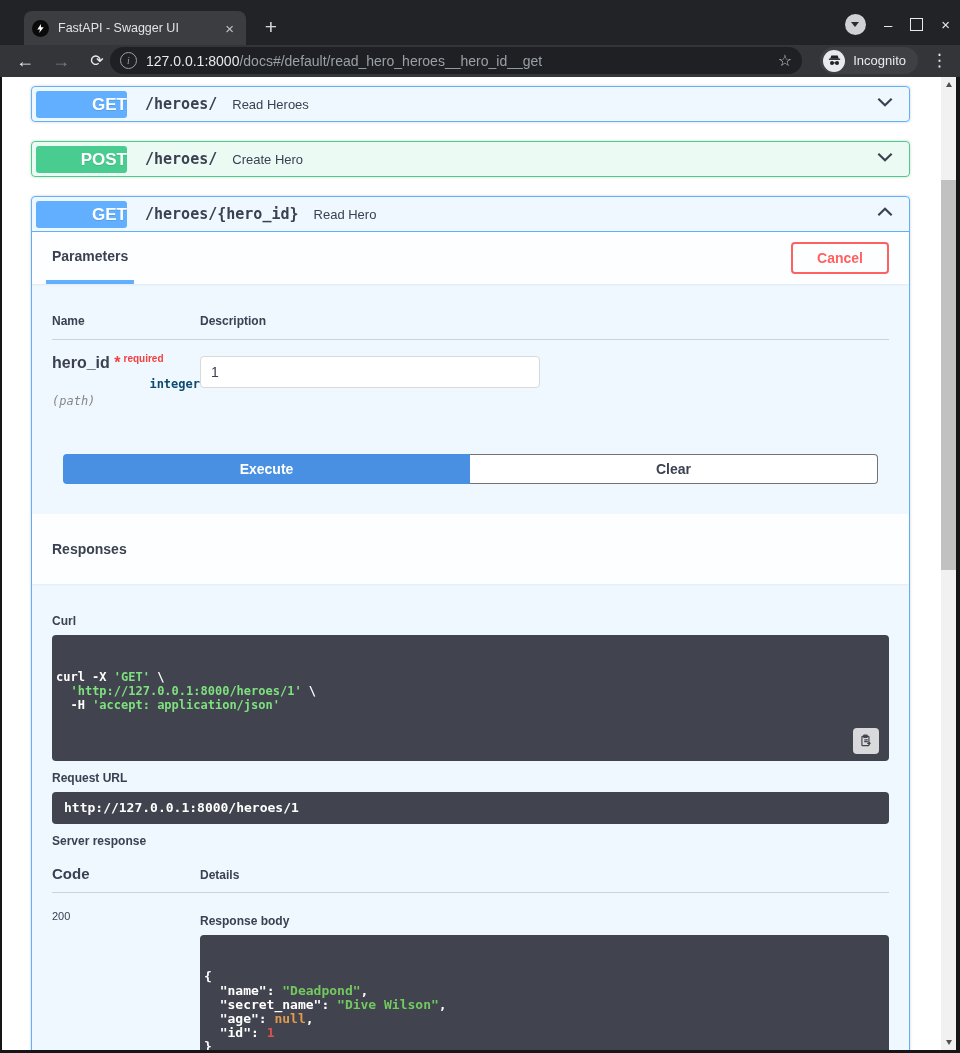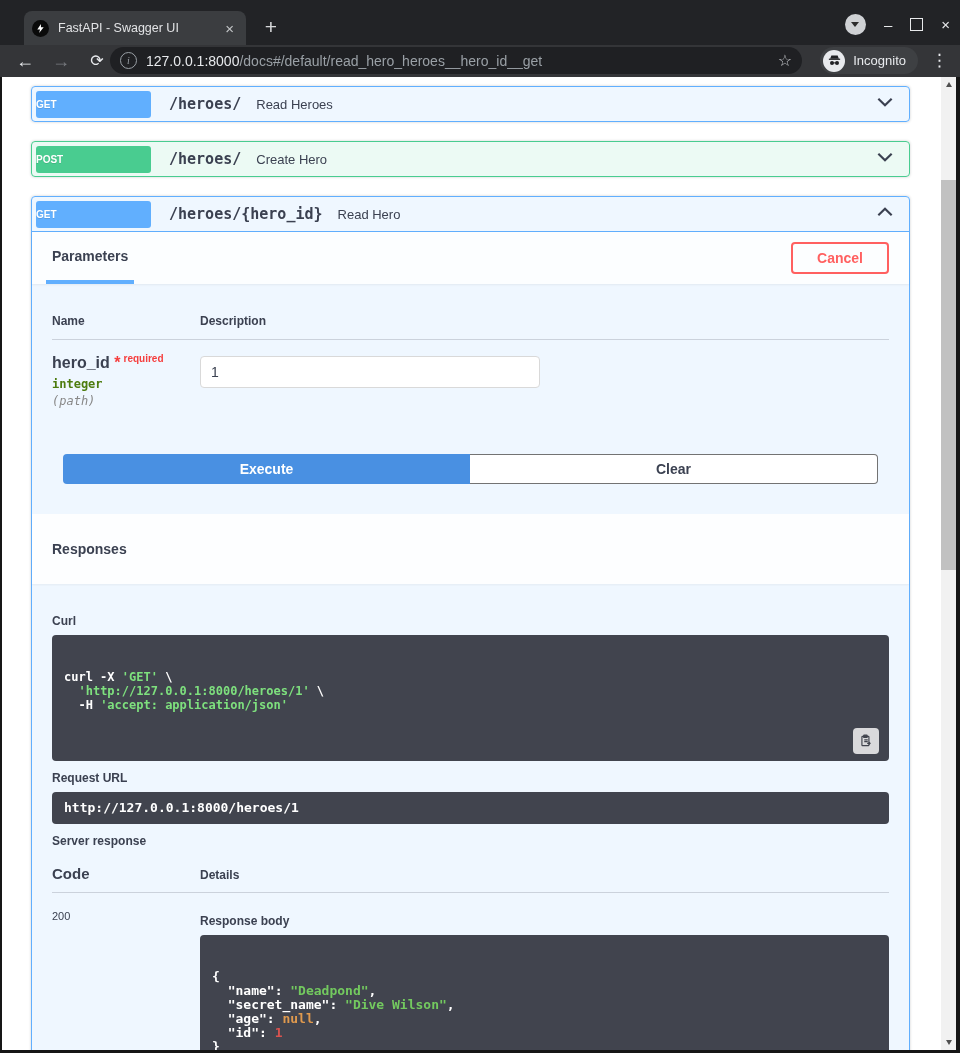--- a/index.html
+++ b/index.html
@@ -38,51 +38,51 @@
 
   
   .content{position:absolute;top:77px;left:2px;right:4px;bottom:3px;background:#ffffff;overflow:hidden;}
   .page{margin:9px 46px 0 29px;}
 
   .opblock{border:1px solid;border-radius:4px;box-shadow:0 0 3px rgba(0,0,0,.19);margin-bottom:19px;}
   .opblock.blue{border-color:#61affe;background:rgba(97,175,254,.10);}
   .opblock.green{border-color:#49cc90;background:rgba(73,204,144,.10);}
   .opblock-summary{height:34px;display:flex;align-items:center;padding:0 14px 0 4px;}
   .opblock.expanded .opblock-summary{border-bottom:1px solid #61affe;}
-  .method-badge{width:115px;height:27px;border-radius:3px;color:#fff;font-weight:bold;font-size:10px;text-align:left;line-height:27px;flex:none;text-shadow:0 1px 0 rgba(0,0,0,.1);}
+  .method-badge{width:91px;height:27px;border-radius:3px;color:#fff;font-weight:bold;font-size:17px;text-align:right;line-height:27px;flex:none;text-shadow:0 1px 0 rgba(0,0,0,.1);}
   .method-badge.get{background:#61affe;}
   .method-badge.post{background:#49cc90;}
   .op-path{font-family:"DejaVu Sans Mono",monospace;font-weight:bold;font-size:15px;color:#3b4151;margin-left:18px;}
   .op-summary-text{font-size:13px;color:#3b4151;margin-left:15px;flex:1;}
   .chev{flex:none;}
 
   .section-band{background:rgba(255,255,255,.82);display:flex;align-items:center;justify-content:space-between;height:52px;padding:0 20px 0 14px;box-shadow:0 1px 2px rgba(0,0,0,.06);}
   .param-tab{height:100%;display:flex;align-items:center;padding:0 6px;border-bottom:4px solid #61affe;box-sizing:border-box;font-weight:bold;font-size:14px;color:#3b4151;}
   .cancel-btn{border:2px solid #ff6060;color:#ff6060;background:transparent;border-radius:4px;font-weight:bold;font-size:14px;padding:6px 24px;font-family:"Liberation Sans",sans-serif;}
 
   .params-area{padding:30px 20px 46px 20px;}
   .tbl-head{display:flex;font-size:12px;font-weight:bold;color:#3b4151;padding-bottom:11px;border-bottom:1px solid rgba(59,65,81,.2);}
   .col-left{width:148px;flex:none;}
   .param-row{display:flex;padding-top:13px;}
   .param-name{font-size:16px;font-weight:bold;color:#3b4151;}
   .req-star{color:#f53e3e;font-weight:bold;}
   .req-label{color:#f53e3e;font-size:10px;vertical-align:super;margin-left:3px;}
-  .param-type{font-family:"DejaVu Sans Mono",monospace;font-weight:bold;font-size:12px;color:#4d7c0f;margin-top:5px;}
+  .param-type{font-family:"DejaVu Sans Mono",monospace;font-weight:bold;font-size:12px;color:#0c4a6e;margin-top:5px;text-align:right;}
   .param-loc{font-family:"DejaVu Sans Mono",monospace;font-style:italic;font-size:12px;color:#888;margin-top:3px;}
   .param-input{width:340px;height:32px;border:1px solid #d9d9d9;border-radius:4px;padding:0 10px;font-size:14px;color:#3b4151;box-sizing:border-box;background:#fff;font-family:"Liberation Sans",sans-serif;margin-top:3px;}
 
   .exec-row{display:flex;margin:0 31px;height:30px;}
   .execute-btn{flex:1;background:#4990e2;color:#fff;font-weight:bold;font-size:14px;border:none;border-radius:4px 0 0 4px;font-family:"Liberation Sans",sans-serif;}
   .clear-btn{flex:1;background:#fff;color:#3b4151;font-weight:bold;font-size:14px;border:1px solid #737373;border-left:none;border-radius:0 4px 4px 0;font-family:"Liberation Sans",sans-serif;}
 
   .responses-band{margin-top:30px;background:rgba(255,255,255,.86);height:48px;display:flex;align-items:center;padding:11px 20px;box-shadow:0 1px 2px rgba(0,0,0,.05);}
   .responses-title{font-size:14px;font-weight:bold;color:#3b4151;}
   .responses-inner{padding:30px 20px 40px 20px;}
   .mini-label{font-size:12px;font-weight:bold;color:#3b4151;}
-  .codeblock{background:#41444e;border-radius:4px;color:#fff;font-family:"DejaVu Sans Mono",monospace;font-weight:bold;font-size:12px;line-height:14px;padding:7px 12px;margin-top:7px;position:relative;white-space:pre;}
+  .codeblock{background:#41444e;border-radius:4px;color:#fff;font-family:"DejaVu Sans Mono",monospace;font-weight:bold;font-size:12px;line-height:14px;padding:7px 4px;margin-top:7px;position:relative;white-space:pre;}
   .codeblock.url13{font-size:13px;padding:9px 12px;}
   .tok-p{color:#ffffff;}
   .tok-k{color:#ffffff;}
   .tok-s{color:#73c95f;}
   .tok-n{color:#e09a4e;}
   .tok-d{color:#d9534f;}
   .curl .tok-s{color:#7ee07e;}
   .copy-sq{position:absolute;right:10px;bottom:7px;width:26px;height:26px;border-radius:4px;background:rgba(255,255,255,.8);display:flex;align-items:center;justify-content:center;border:none;}
   .srv-label{margin-top:10px;}
   .resp-head{display:flex;align-items:flex-end;margin-top:17px;padding-bottom:10px;border-bottom:1px solid rgba(59,65,81,.2);}

